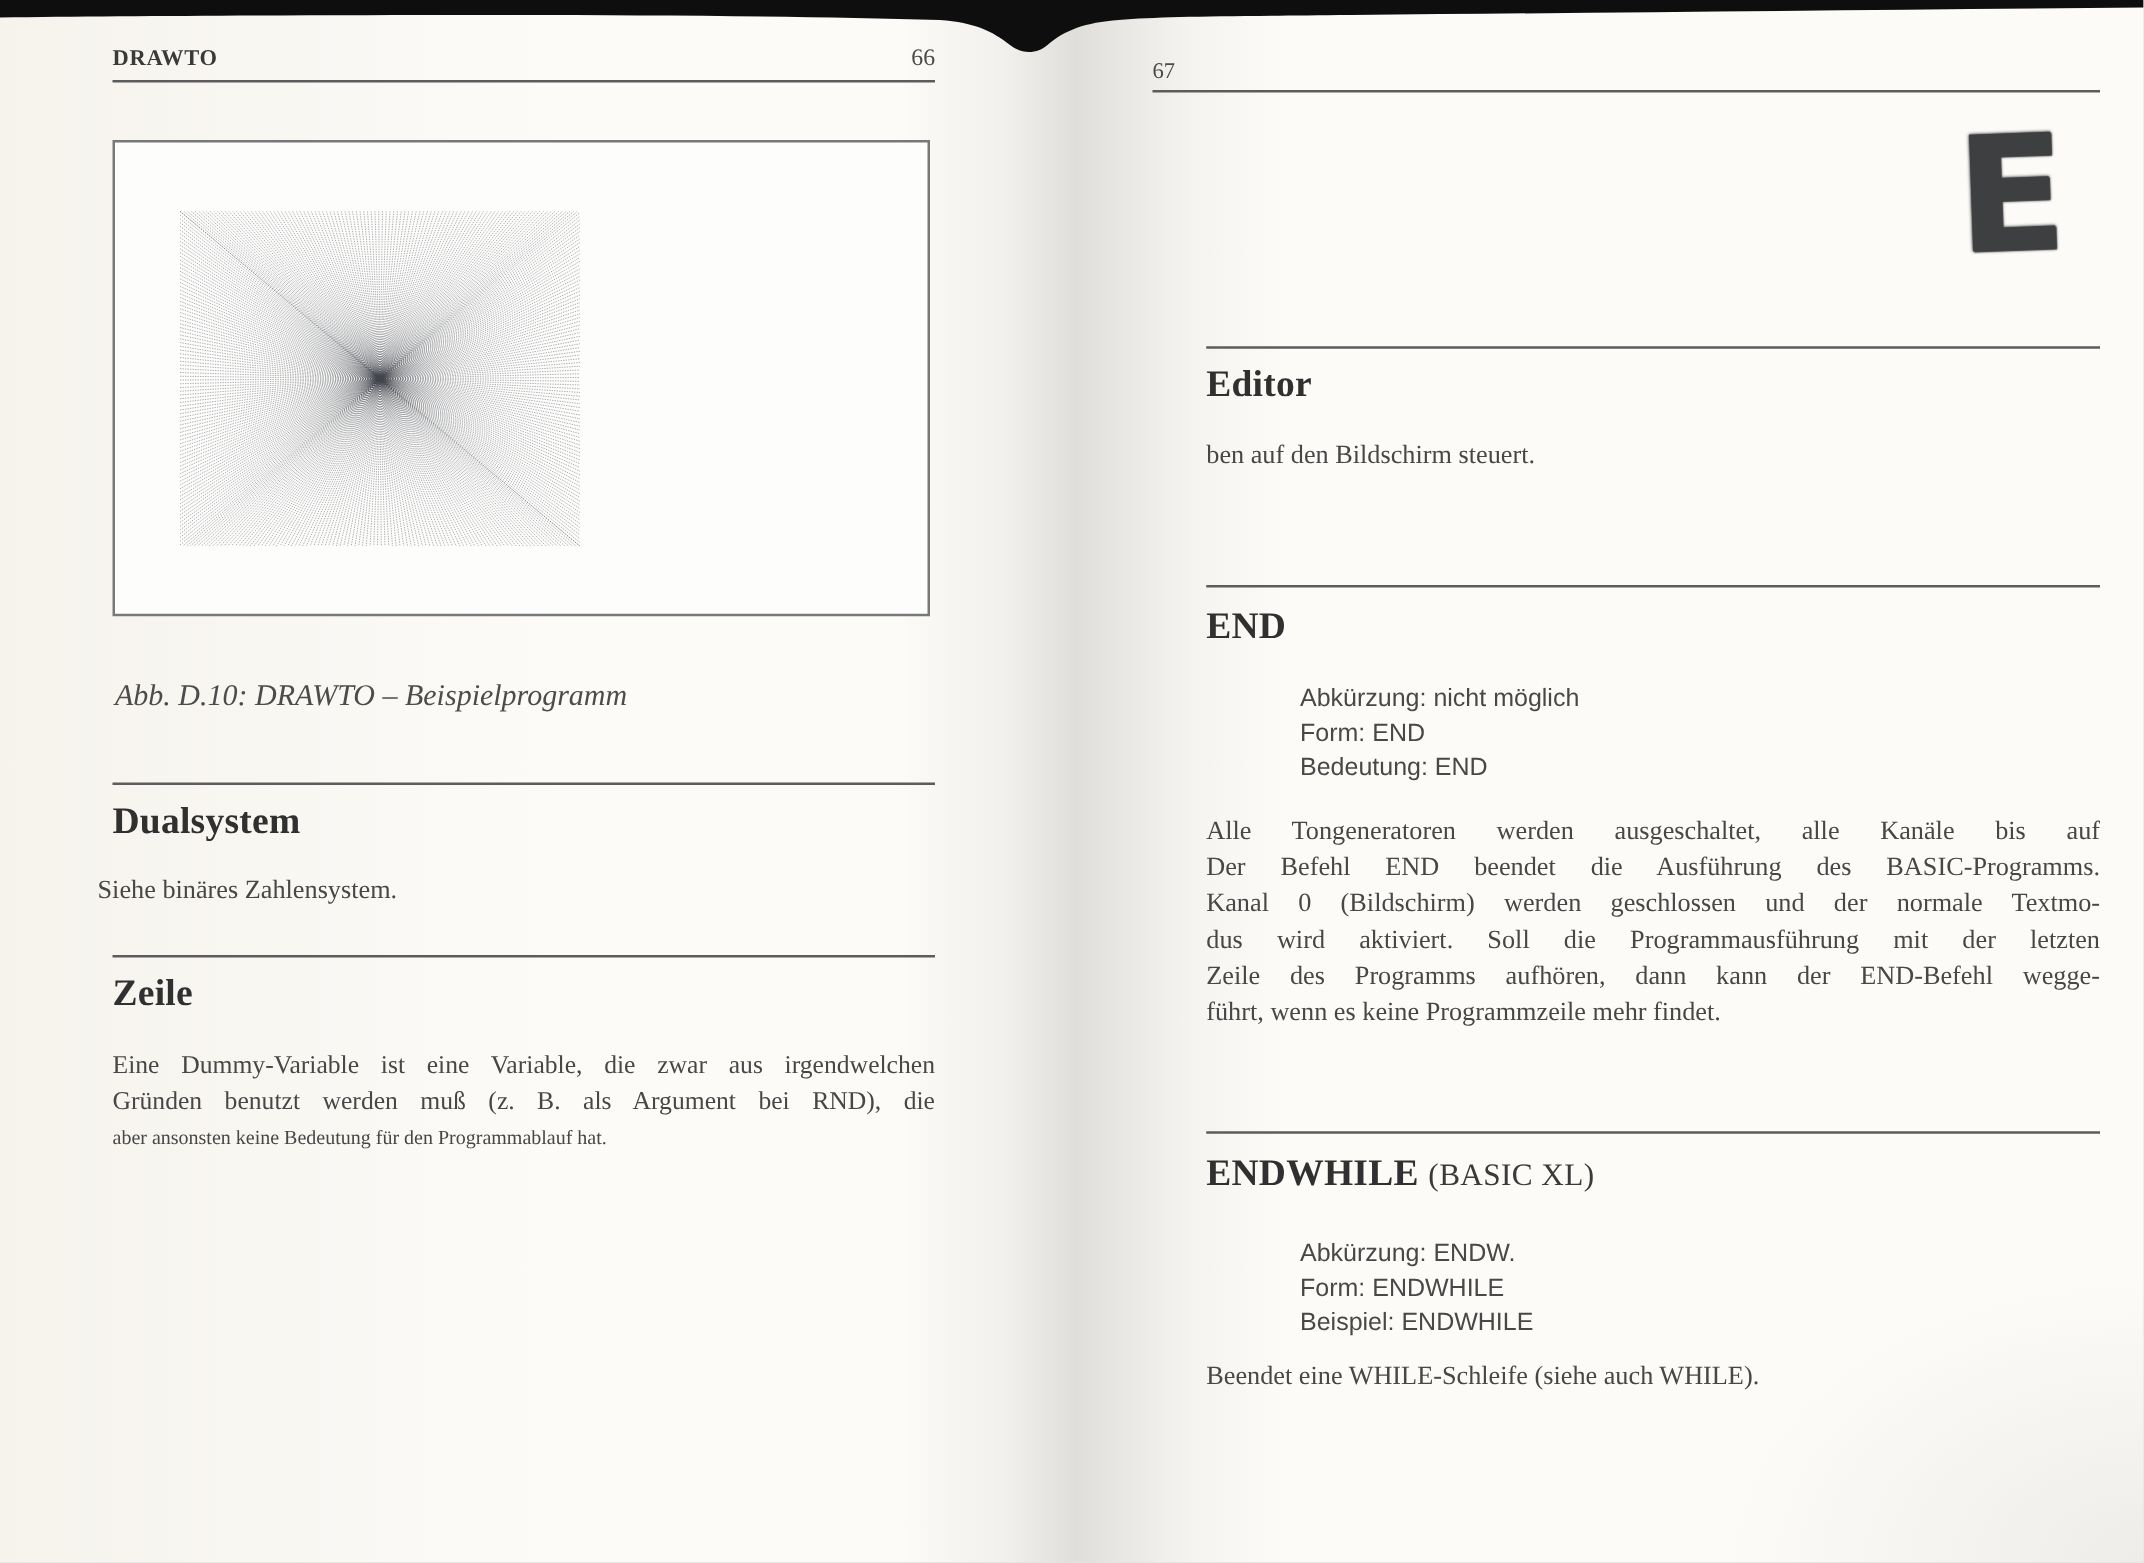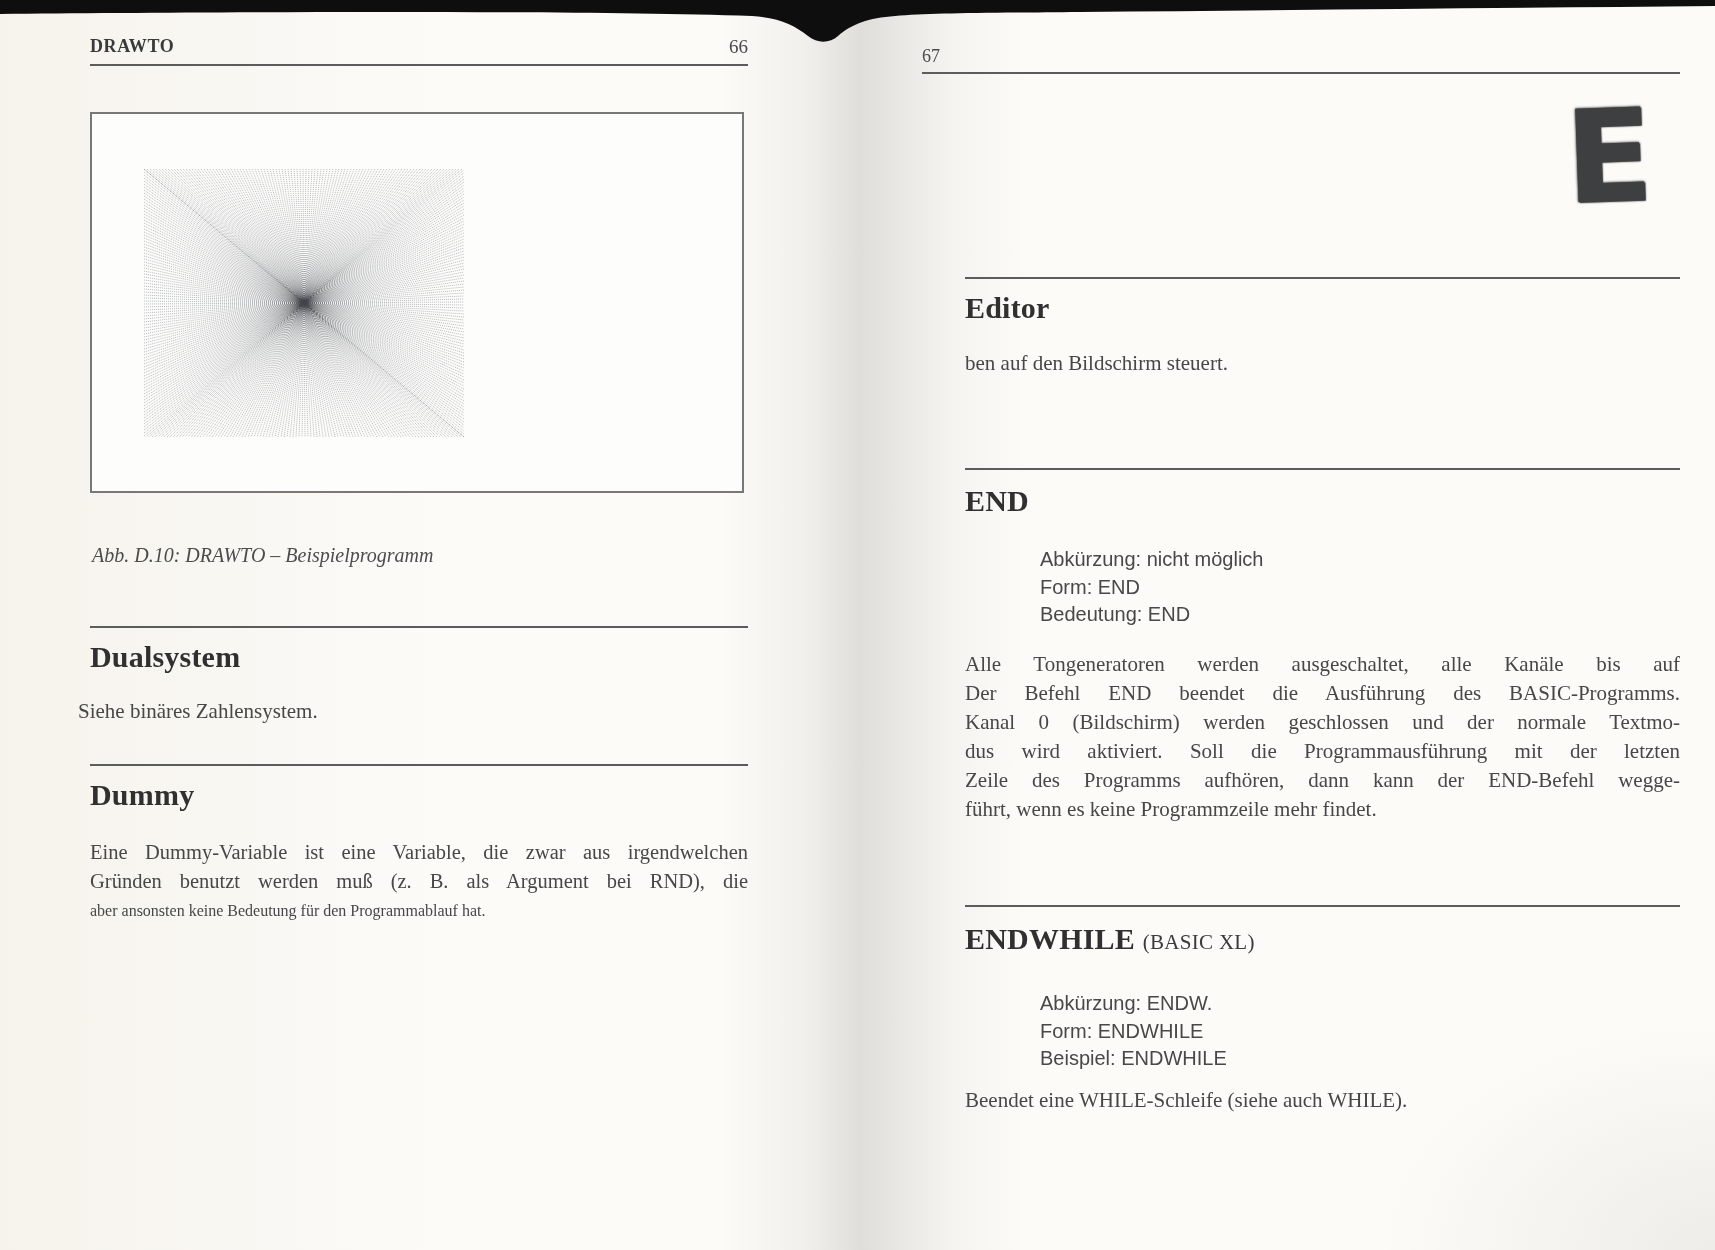--- a/index.html
+++ b/index.html
@@ -45,35 +45,35 @@
     position:absolute;top:36px;left:90px;width:658px;height:26px;z-index:2;
     display:flex;justify-content:space-between;align-items:flex-start;
   }
   .lp-title{font-weight:bold;font-size:18px;letter-spacing:0.6px;color:#3a3a3a;}
   .pagenum{font-size:19px;color:#4a4a4a;}
   .figure-box{
     position:absolute;top:112px;left:90px;width:650px;height:377px;z-index:2;
     border:2px solid #787878;background:#fdfdfc;
   }
   .pattern-svg{position:absolute;left:52px;top:55px;}
-  .caption{position:absolute;top:544px;left:92px;font-style:italic;font-size:20px;
+  .caption{position:absolute;top:544px;left:92px;font-style:italic;font-size:24px;
            color:#4c4c4c;z-index:2;}
   
   .rp-pagenum{position:absolute;top:46px;left:922px;font-size:18px;color:#4a4a4a;z-index:2;}
   .letter-tab{
     position:absolute;top:84px;left:1534px;width:150px;height:145px;z-index:2;
     display:flex;align-items:center;justify-content:center;
     transform:rotate(-2deg);
   }
   .letter-tab span{
     font-family:"DejaVu Sans",sans-serif;font-weight:bold;font-size:128px;
     color:#3e3f41;
     text-shadow:0 0 2px #3e3f41, 0 0 3px rgba(62,63,65,0.85), 1px 1px 1px #3e3f41;
   }
-  .hsuffix{font-weight:normal;font-size:21px;color:#3a3a3a;letter-spacing:0.3px;}
+  .hsuffix{font-weight:normal;font-size:25px;color:#3a3a3a;letter-spacing:0.3px;}
 </style>
 </head>
 <body>
 
 <div class="scan">
 
   <div class="left-page-tint"></div>
   <div class="gutter-shadow"></div>
   <div class="corner-shade"></div>
   <svg class="top-band" width="1715" height="50" viewBox="0 0 1715 50">
@@ -102,21 +102,21 @@
     </div>
     <div class="caption">Abb. D.10: DRAWTO – Beispielprogramm</div>
 
     <div class="rule" style="top:626px;left:90px;width:658px;"></div>
     <h2 style="top:640px;left:90px;">Dualsystem</h2>
     <div class="para" style="top:697px;left:78px;width:658px;">
       <div class="bodyline">Siehe binäres Zahlensystem.</div>
     </div>
 
     <div class="rule" style="top:764px;left:90px;width:658px;"></div>
-    <h2 style="top:778px;left:90px;">Dummy</h2>
+    <h2 style="top:778px;left:90px;">Zeile</h2>
     <div class="para" style="top:838px;left:90px;width:658px;font-size:20.5px;">
       <div class="bodyline just" style="font-size:20.5px;">Eine Dummy-Variable ist eine Variable, die zwar aus irgendwelchen</div>
       <div class="bodyline just" style="font-size:20.5px;">Gründen benutzt werden muß (z. B. als Argument bei RND), die</div>
       <div class="bodyline" style="font-size:16px;">aber ansonsten keine Bedeutung für den Programmablauf hat.</div>
     </div>
   </div>
 
   <div>
 
     <div class="rp-pagenum">67</div>

